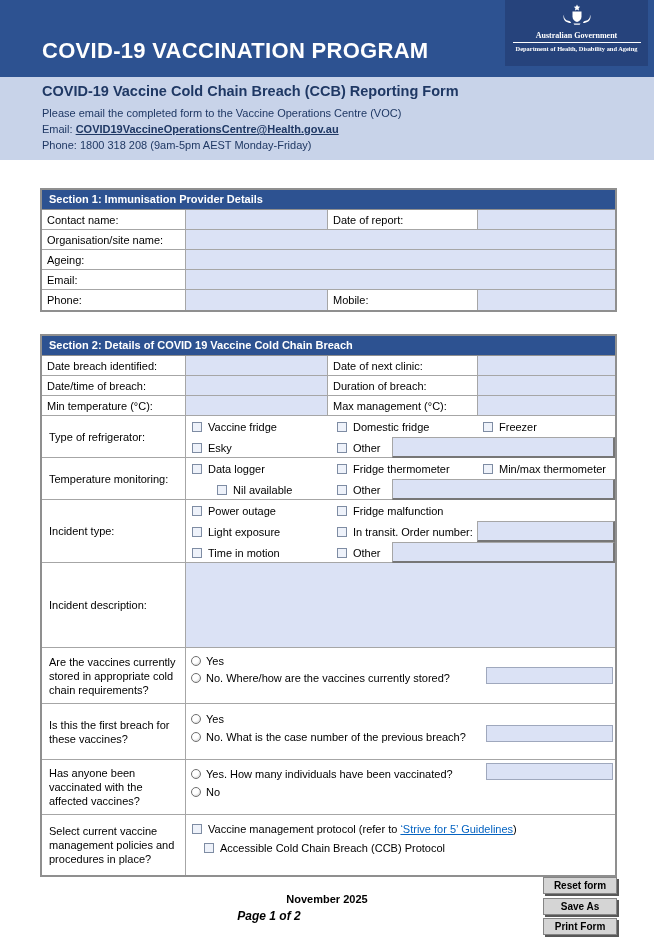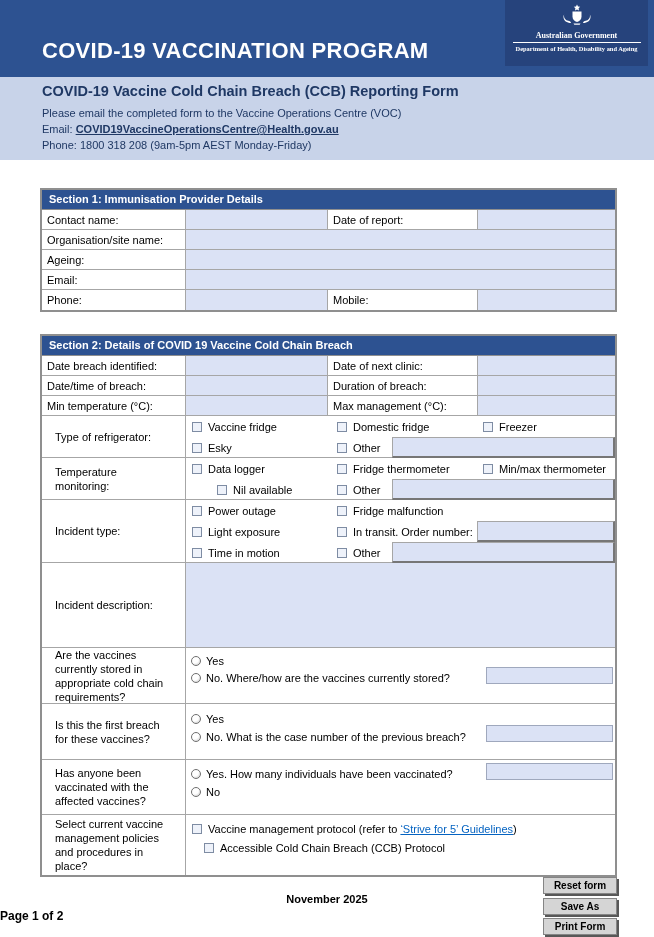--- a/index.html
+++ b/index.html
@@ -36,41 +36,41 @@
   .last { border-right:none !important; }
   .nb   { border-bottom:none !important; }
   input.finp { border:none; outline:none; border-right:1px solid #a6a6a6; border-bottom:1px solid #a6a6a6;
                box-sizing:border-box; background:#dbe2f5; font:inherit; font-size:11px;
                padding:0 5px; width:100%; height:100%; }
   .span3 { grid-column:2 / 5; }
 
   
   .crow { display:flex; border-bottom:1px solid #a6a6a6; box-sizing:border-box; }
   .clabel { flex:0 0 144px; width:144px; border-right:1px solid #a6a6a6; box-sizing:border-box;
-            padding:2px 13px; font-size:11px; line-height:14px; display:flex; align-items:center; background:#fff; }
+            padding:2px 7px; font-size:11px; line-height:14px; display:flex; align-items:center; background:#fff; }
   .ccontent { flex:1; position:relative; background:#fff; }
   .opt { position:absolute; display:flex; align-items:center; font-size:11px; height:21px; white-space:nowrap; }
   .cb { width:10px; height:10px; flex:0 0 10px; border:1px solid #7e8ca3; background:#eef2fa;
         box-sizing:border-box; margin-right:6px; cursor:pointer; }
   .rb { width:10px; height:10px; flex:0 0 10px; border-radius:50%; border:1px solid #6f6f6f;
         background:radial-gradient(circle at 35% 30%, #ffffff 45%, #c6c6c6); box-sizing:border-box;
         margin-right:5px; cursor:pointer; }
   .fill { position:absolute; background:#dbe2f5; border-left:1px solid #a6a6a6; border-top:1px solid #a6a6a6;
           box-sizing:border-box; }
   textarea.desc { position:absolute; left:0; top:0; width:100%; height:100%; background:#dbe2f5;
                   border:none; outline:none; resize:none; box-sizing:border-box; font:inherit; font-size:11px; padding:3px 5px; }
   input.sfield { position:absolute; left:300px; width:127px; height:17px; background:#dbe2f5;
                  border:1px solid #9fa8bd; box-sizing:border-box; font:inherit; font-size:11px; padding:0 4px; outline:none; }
   .link { color:#0563c1; text-decoration:underline; cursor:pointer; }
 
   
   .footer-date { position:absolute; left:0; top:893px; width:654px; text-align:center;
                  font-size:11px; font-weight:bold; }
-  .footer-page { position:absolute; left:0; top:909px; width:538px; 
-                 font-size:12px; font-weight:bold; }
+  .footer-page { position:absolute; left:0; top:909px; width:538px; text-align:center;
+                 font-size:12px; font-weight:bold;font-style:italic; }
   .formbtn { position:absolute; left:543px; width:74px; height:17px; background:#d5d5d5;
              border:1px solid #858585; box-shadow:2px 2px 0 rgba(70,70,70,.9);
              font-family:inherit; font-size:10px; font-weight:bold; color:#000;
              text-align:center; padding:0; line-height:14px; cursor:pointer; }
 </style>
 </head>
 <body>
 
 <div class="page">
 

